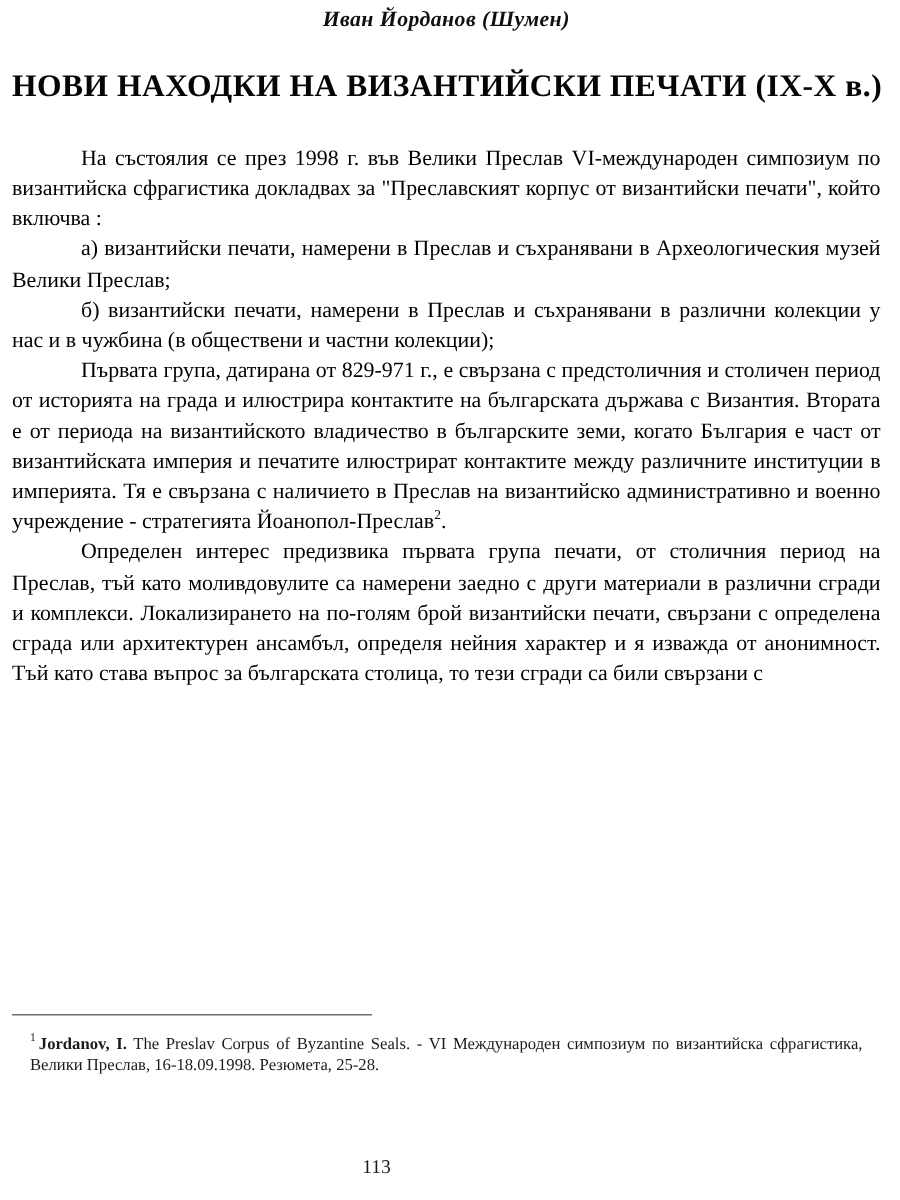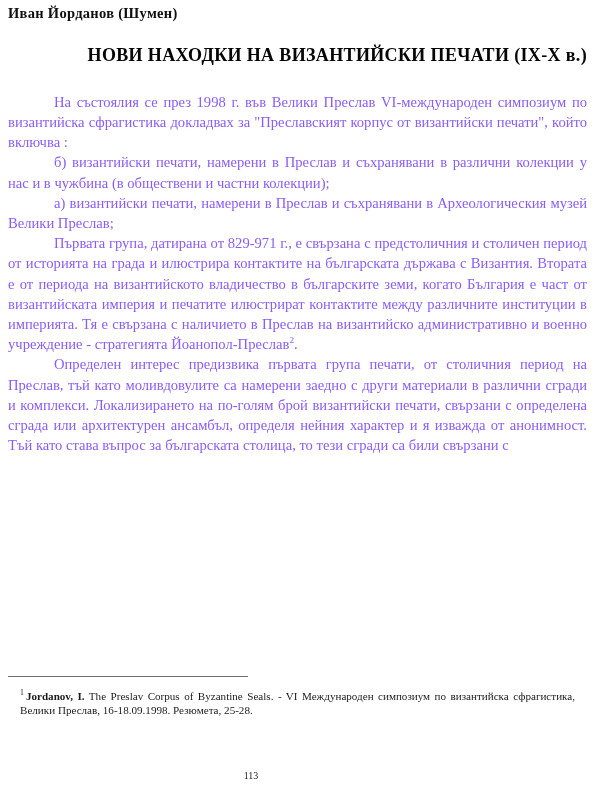--- a/index.html
+++ b/index.html
@@ -21,53 +21,54 @@
   }
   .content {
     position: absolute;
     left: 8px;
     top: 0;
     width: 579px;
   }
 
   
   .author-line {
-    text-align: left;
+    text-align: center;
     font-weight: bold;
+    font-style: italic;
     font-size: 14.5px;
     letter-spacing: 0.3px;
     margin-top: 5px;
     margin-bottom: 0;
     color: #0f0f0f;
   }
 
   
   .article-title {
-    text-align: right;
+    text-align: left;
     font-weight: bold;
-    font-size: 18px;
+    font-size: 21px;
     line-height: 1.32;
     letter-spacing: 0.35px;
     margin-top: 22px;
     margin-bottom: 0;
     color: #050505;
   }
   .article-title .title-line {
     display: block;
     white-space: nowrap;
   }
 
   
   .body-text {
     margin-top: 24px;
     font-size: 14.6px;
     line-height: 1.385;
     text-align: justify;
     text-justify: inter-word;
-    color: #8b5cf6;
+    color: #000000;
   }
   .body-text p {
     margin: 0;
     text-indent: 46px;
     text-align: justify;
     hyphens: manual;
   }
   sup.fn-ref {
     font-size: 0.62em;
     vertical-align: super;
@@ -103,41 +104,41 @@
   .footnote b { font-weight: bold; }
   .footnote .bi { font-weight: bold; font-style: italic; }
 
   
   .page-number {
     position: absolute;
     left: 0;
     top: 770px;
     width: 502px;
     text-align: center;
-    font-size: 10px;
+    font-size: 13px;
     color: #1b1b1b;
   }
 </style>
 </head>
 <body>
 
 <div class="page">
 
   <div class="content">
 
     <div class="author-line">Иван Йорданов (Шумен)</div>
 
     <h1 class="article-title">
       <span class="title-line">НОВИ НАХОДКИ НА ВИЗАНТИЙСКИ ПЕЧАТИ (IX-X в.)</span>
     </h1>
 
     <div class="body-text">
       <p>На състоялия се през 1998 г. във Велики Преслав VI-международен симпозиум по византийска сфрагистика докладвах за "Преславският корпус от византийски печати", който включва :</p>
+      <p>а) византийски печати, намерени в Преслав и съхранявани в Археологическия музей Велики Преслав;</p>
       <p>б) византийски печати, намерени в Преслав и съхранявани в различни колекции у нас и в чужбина (в обществени и частни колекции);</p>
-      <p>а) византийски печати, намерени в Преслав и съхранявани в Археологическия музей Велики Преслав;</p>
       <p><span>Първата група, датирана от 829-971 г., е свързана с предстоличния и столичен период от историята на града и илюстрира контактите на българската държава с Византия. Втората е от периода на византийското владичество в българските земи, когато България е част от византийската империя и печатите илюстрират контактите между различните институции в империята. Тя е свързана с наличието в Преслав на византийско административно и военно учреждение - стратегията Йоанопол-Преслав</span><sup class="fn-ref">2</sup><span>.</span></p>
       <p>Определен интерес предизвика първата група печати, от столичния период на Преслав, тъй като моливдовулите са намерени заедно с други материали в различни сгради и комплекси. Локализирането на по-голям брой византийски печати, свързани с определена сграда или архитектурен ансамбъл, определя нейния характер и я изважда от анонимност. Тъй като става въпрос за българската столица, то тези сгради са били свързани с</p>
     </div>
 
   </div>
 
   <div class="footnotes">
     <div class="fn-rule"></div>
 
     <p class="footnote"><span class="marker">1</span><b>Jordanov, I.</b> <span>The Preslav Corpus of Byzantine Seals.</span> <span>- VI Международен симпозиум по византийска сфрагистика, Велики Преслав, 16-18.09.1998. Резюмета, 25-28.</span></p>

